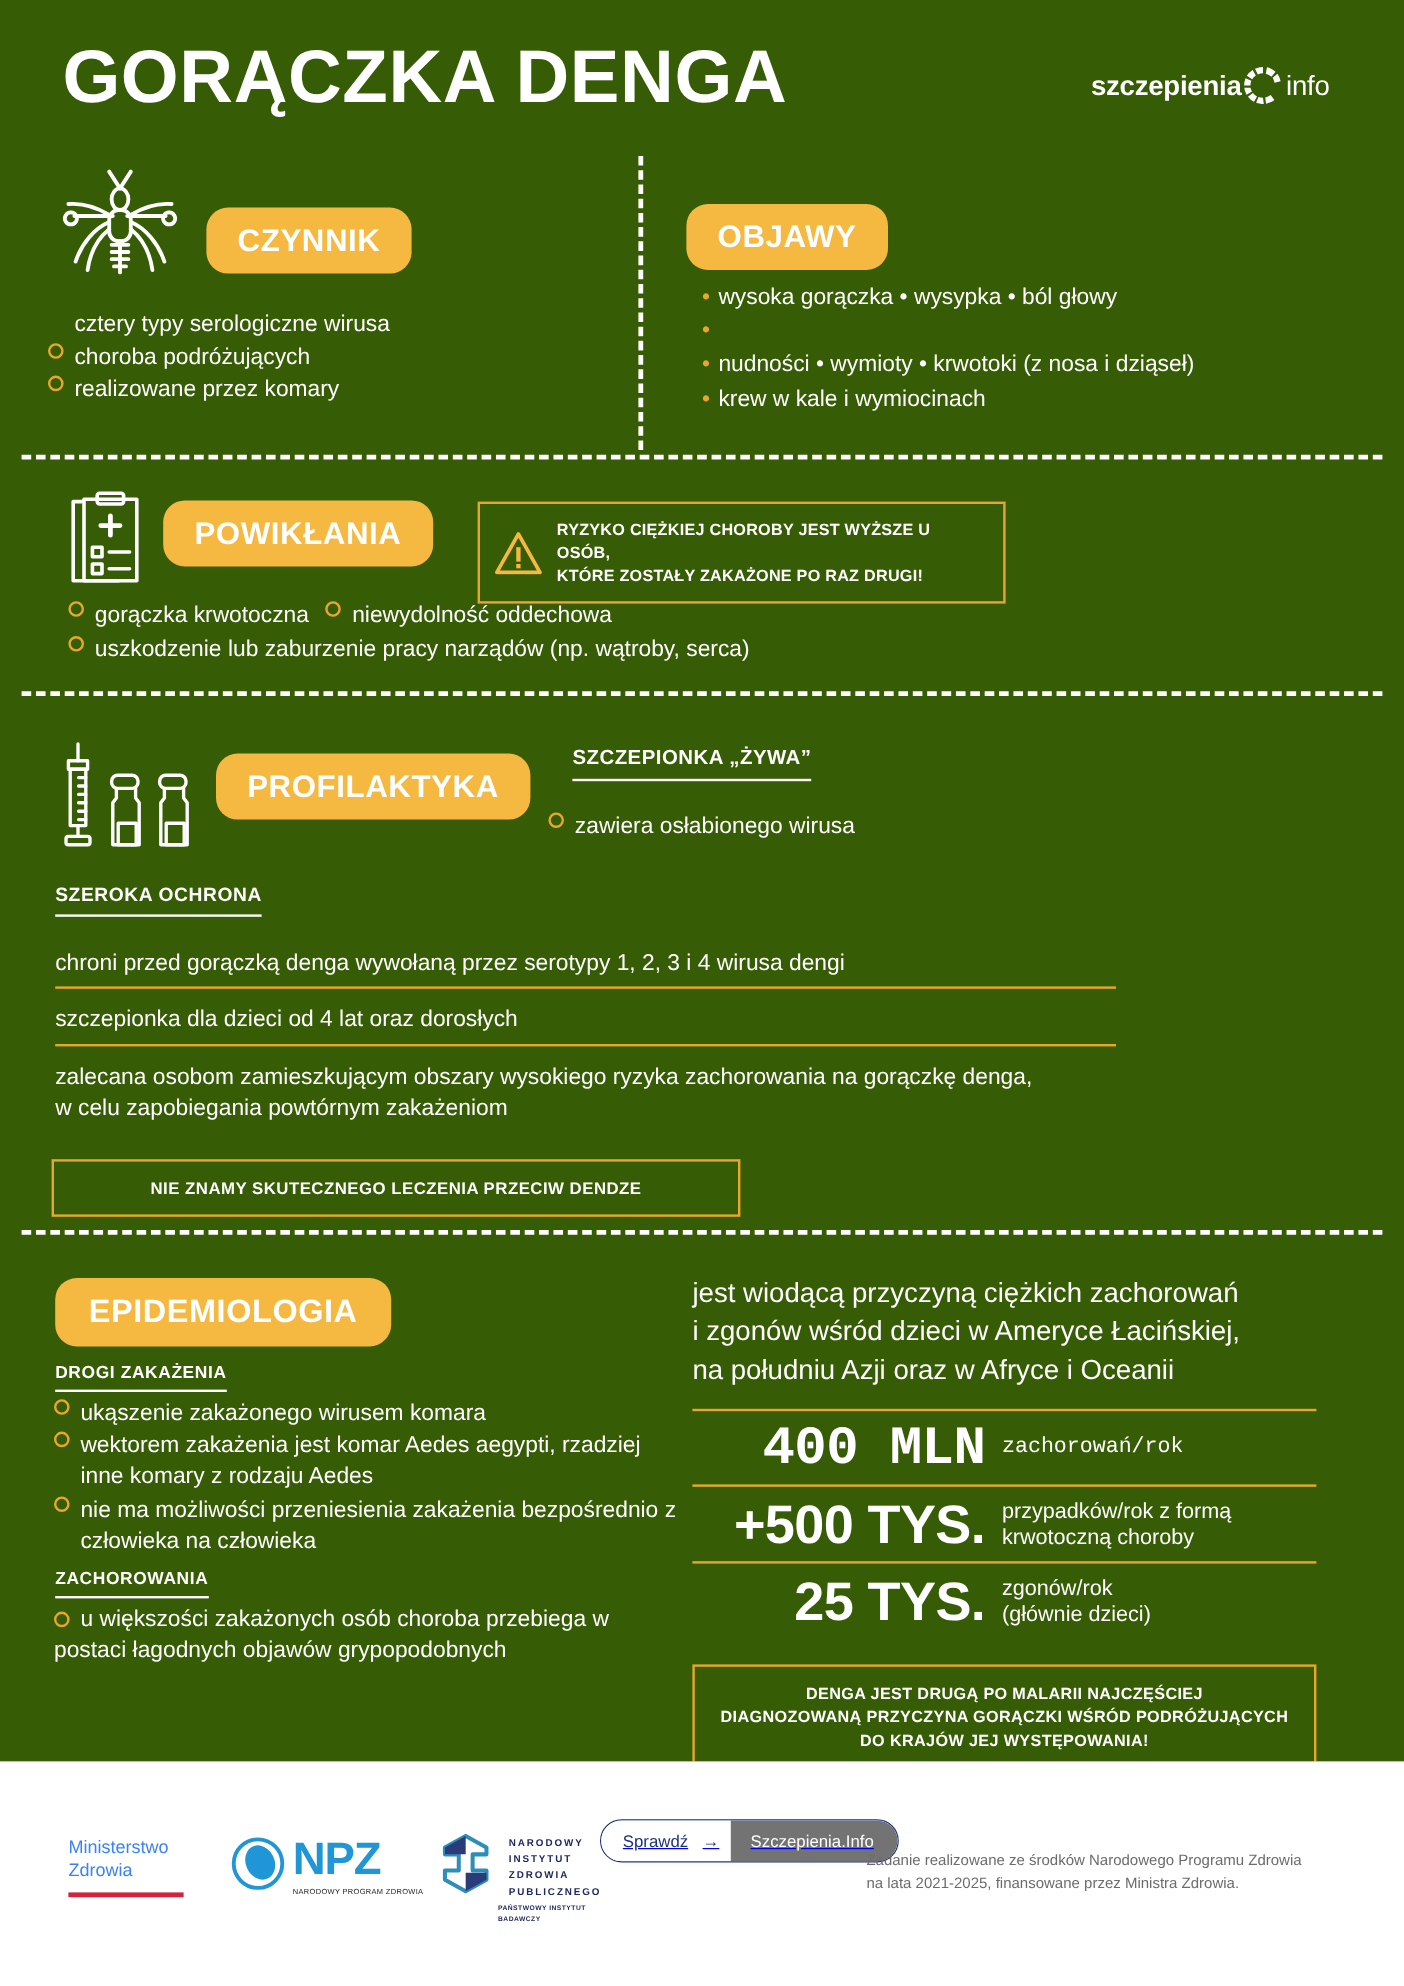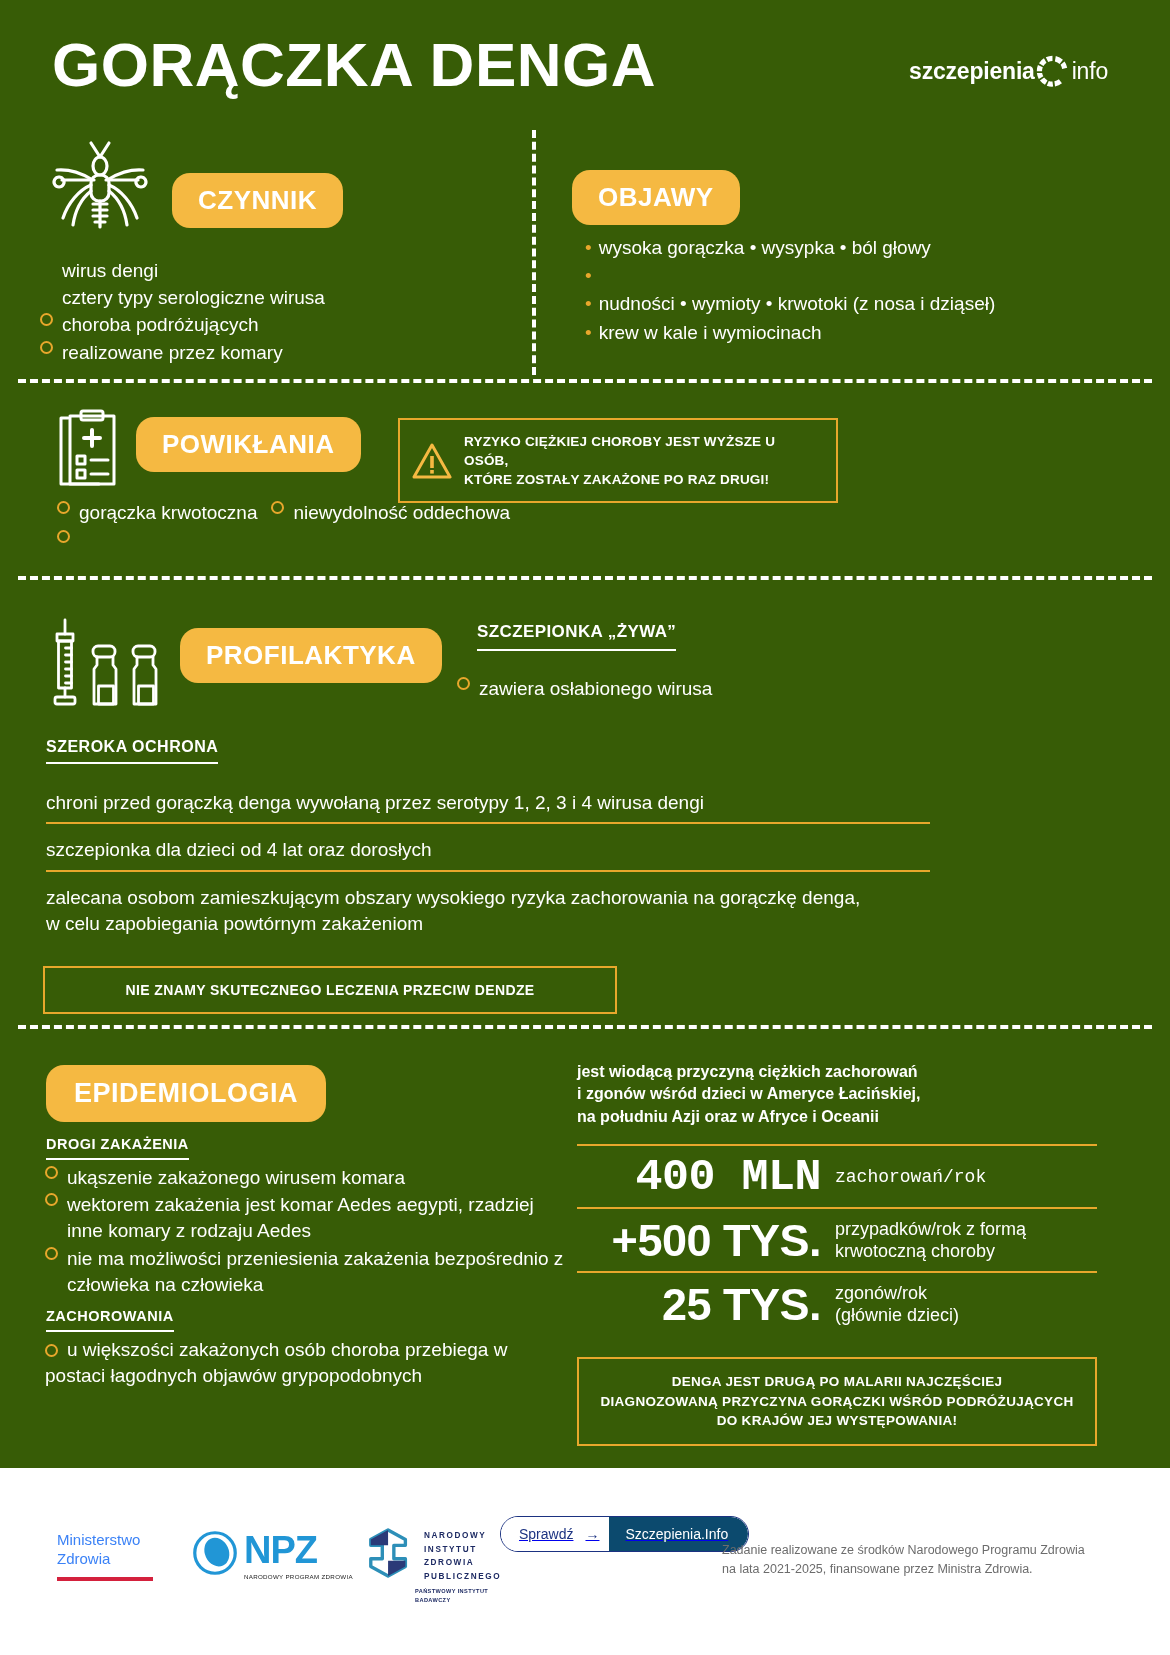--- a/index.html
+++ b/index.html
@@ -95,21 +95,21 @@
   .epi-badge { position: absolute; left: 46px; top: 30px; }
   .sub-head { font-size: 14.5px; font-weight: bold; letter-spacing: 0.5px;
               display: inline-block; border-bottom: 2px solid #ffffff; padding-bottom: 6px; }
   .drogi { position: absolute; left: 46px; top: 100px; }
   .drogi-list { position: absolute; left: 45px; top: 130px; width: 520px; }
   .drogi-list .row { display: flex; align-items: flex-start; margin-bottom: 1px; }
   .zach { position: absolute; left: 46px; top: 272px; }
   .zach-list { position: absolute; left: 45px; top: 302px; width: 520px; }
 
   .epi-right { position: absolute; left: 577px; top: 26px; width: 520px; }
-  .epi-intro { font-size: 16px; line-height: 1.4; font-weight: 700; }
+  .epi-intro { font-size: 23px; line-height: 1.4; font-weight: 400; }
   .stat-row { display: flex; align-items: center; border-top: 2px solid #E8A72C; padding: 6px 0 4px 0; }
   .stat-num { font-size: 45px; font-weight: bold; letter-spacing: -0.5px; width: 258px; text-align: right; padding-right: 14px; }
   .stat-lbl { font-size: 18px; font-weight: 300; line-height: 1.22; }
   .denga-box {
     margin-top: 22px; border: 2px solid #E8A72C; padding: 13px 10px; text-align: center;
     font-size: 13.5px; font-weight: bold; line-height: 1.45; letter-spacing: 0.3px;
   }
 
   
   .footer { position: absolute; left: 0; top: 1468px; width: 1170px; height: 187px; background: #ffffff; }
@@ -121,21 +121,21 @@
   .npz-sub { font-size: 6.2px; color: #222; letter-spacing: 0.3px; margin-top: 4px; }
   .pzh { position: absolute; left: 365px; top: 58px; display: flex; align-items: flex-start; }
   .pzh-txt { font-size: 8.2px; color: #1D2A63; letter-spacing: 1.6px; line-height: 1.65; font-weight: bold; margin-left: 9px; margin-top: 3px; }
   .pzh-sub { font-size: 5.6px; color: #1D2A63; letter-spacing: 0.4px; line-height: 1.5; margin-top: 4px; font-weight: bold; }
   .cta {
     position: absolute; left: 500px; top: 1516px; height: 36px; display: flex; align-items: stretch;
     border-radius: 18px; overflow: hidden; border: 1.5px solid #1B3281;
   }
   .cta-l { background: #ffffff; color: #1B3281; display: flex; align-items: center; padding: 0 10px 0 18px; font-size: 14px; }
   .cta-arrow { color: #1B3281; margin-left: 12px; font-size: 14px; }
-  .cta-r { background: #0c4a6e; color: #ffffff; display: flex; align-items: center; padding: 0 20px 0 16px; font-size: 14px; border-radius: 0 18px 18px 0; }
+  .cta-r { background: #737373; color: #ffffff; display: flex; align-items: center; padding: 0 20px 0 16px; font-size: 14px; border-radius: 0 18px 18px 0; }
   .f-note { position: absolute; left: 722px; top: 1541px; font-size: 12.5px; color: #6c6c6c; line-height: 1.55; }
 </style>
 </head>
 <body>
 
 <div class="page">
   <div class="green"></div>
 
   <div class="title">GORĄCZKA DENGA</div>
 
@@ -173,23 +173,20 @@
         <path d="M14 44 a5 5 0 1 0 0.1 0"></path>
         <path d="M96 44 a5 5 0 1 1 -0.1 0"></path>
         <path d="M46 52 C34 57 23 70 18 85 M46 58 C36 66 30 78 28 92"></path>
         <path d="M64 52 C76 57 87 70 92 85 M64 58 C74 66 80 78 82 92"></path>
         <path d="M46 46 C36 40 24 36 12 37 M64 46 C74 40 86 36 98 37"></path>
       </svg>
     </span>
     <span class="badge badge-lg czynnik-badge">CZYNNIK</span>
 
     <div class="czynnik-list">
-      <div class="row indent">
-          <span class="body-txt">wirus dengi</span>
-        </div>
       <div class="row indent">
           <span class="body-txt">cztery typy serologiczne wirusa</span>
         </div>
       <div class="row">
           <span class="bullet"></span>
           <span class="body-txt">choroba podróżujących</span>
         </div>
       <div class="row">
           <span class="bullet"></span>
           <span class="body-txt">realizowane przez komary</span>
@@ -250,20 +247,21 @@
 
     <div class="pow-list">
       <div class="row">
         <span class="bullet"></span>
         <span class="body-txt">gorączka krwotoczna</span>
         <span class="bullet" style="margin-left:14px;"></span>
         <span class="body-txt">niewydolność oddechowa</span>
       </div>
       <div class="row">
         <span class="bullet"></span>
+        <span class="body-txt">uszkodzenie lub zaburzenie pracy narządów (np. wątroby, serca)</span>
       </div>
     </div>
   </div>
 
   <div class="dashed-h" style="top:576px;"></div>
 
   <div class="sec-prof">
     <span class="vials">
       <svg viewBox="0 0 120 92" width="120" height="92" fill="none" stroke="#ffffff" stroke-width="2.8" stroke-linecap="round" stroke-linejoin="round">
         <path d="M20 2 v14"></path>

